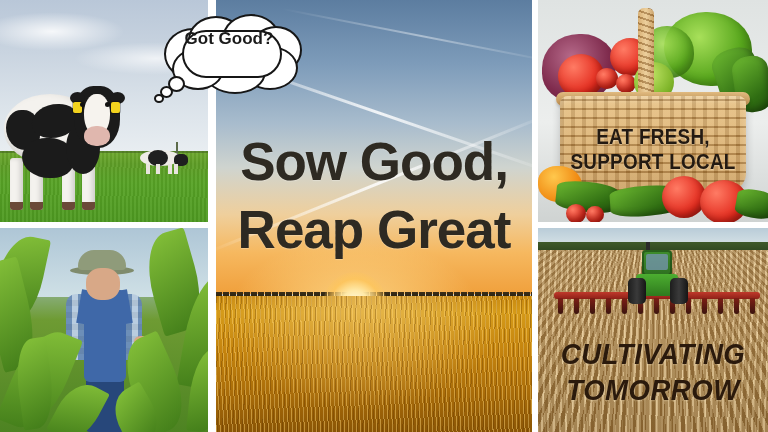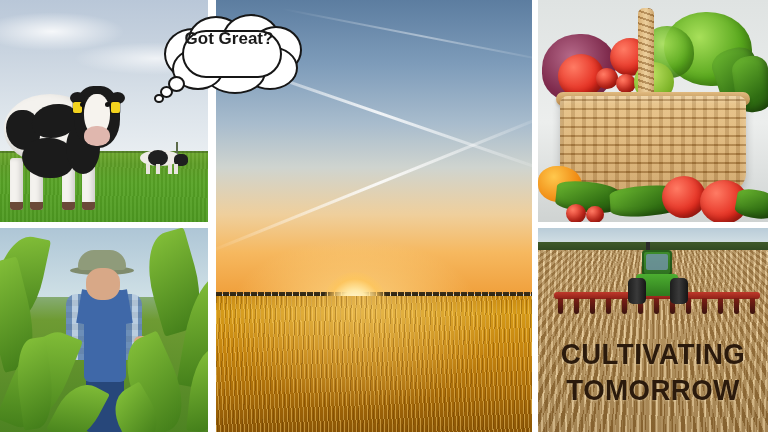--- a/index.html
+++ b/index.html
@@ -146,21 +146,21 @@
     border-radius:46%/24%;box-shadow:inset -3px -3px 6px rgba(0,0,0,.3);}
   .pepper{background:radial-gradient(circle at 36% 30%,#ffc84d,#f08a12 65%,#c06208);
     border-radius:44% 56% 50% 50%;}
   .greenball{background:radial-gradient(circle at 36% 30%,#c5e86a,#7fb52a 65%,#5b8c18);}
   .v-text{position:absolute;left:0;right:0;top:124px;text-align:center;z-index:6;}
   .v-line{font-size:22px;font-weight:700;line-height:25px;letter-spacing:.3px;
     color:#231a12;font-stretch:condensed;transform:scaleX(.86);
     text-shadow:0 1px 1px rgba(255,245,220,.45);}
 
   
-  #p-tractor{left:538px;top:228px;width:230px;height:204px;}
+  #p-tractor{left:538px;top:228px;width:230px;height:204px;font-style:italic;}
   .t-sky{position:absolute;left:0;right:0;top:0;height:9%;
     background:linear-gradient(#b9ccd8,#d6e2e6);}
   .t-tree{position:absolute;left:0;right:0;top:7%;height:5%;
     background:linear-gradient(#3f5a2a,#2f4620);}
   .t-field{position:absolute;left:0;right:0;top:11%;bottom:0;
     background:linear-gradient(#c9a268 0%,#c09a60 30%,#b8handle 0%,#b08a52 70%,#a07c46 100%);
     background:linear-gradient(#cda871 0%,#c49c62 35%,#b28c52 72%,#a27c44 100%);}
   .t-field:after{content:"";position:absolute;inset:0;
     background:
       repeating-linear-gradient(93deg,rgba(255,235,195,.40) 0 2px,rgba(110,75,30,.28) 2px 6px),
@@ -285,20 +285,24 @@
 
   <div class="panel" id="p-center">
     <div class="c-sky"></div>
     <div class="contrail ct1"></div>
     <div class="contrail ct2"></div>
     <div class="contrail ct3"></div>
     <div class="c-glow"></div>
     <div class="c-treeline"></div>
     <div class="c-sun"></div>
     <div class="c-field"></div>
+    <div class="c-text">
+      <div class="c-line">Sow Good,</div>
+      <div class="c-line">Reap Great</div>
+    </div>
   </div>
 
   <div class="panel" id="p-veg">
     <div class="v-bg"></div>
     <div class="veg lettuce-red" style="left:4px;top:34px;width:74px;height:68px;"></div>
     <div class="veg lettuce" style="left:126px;top:12px;width:88px;height:74px;"></div>
     <div class="veg lettuce" style="left:104px;top:26px;width:52px;height:52px;opacity:.9"></div>
     <div class="veg cuke" style="left:178px;top:48px;width:44px;height:58px;transform:rotate(-18deg)"></div>
     <div class="veg cuke" style="left:196px;top:56px;width:36px;height:56px;transform:rotate(-8deg)"></div>
     <div class="veg tomato" style="left:20px;top:54px;width:46px;height:44px;"></div>
@@ -310,20 +314,24 @@
     <div class="v-rim"></div>
     <div class="v-basket"></div>
     <div class="veg pepper" style="left:0px;top:166px;width:44px;height:36px;"></div>
     <div class="veg cuke" style="left:18px;top:182px;width:62px;height:30px;transform:rotate(6deg)"></div>
     <div class="veg cuke" style="left:72px;top:186px;width:70px;height:30px;transform:rotate(-4deg)"></div>
     <div class="veg tomato" style="left:124px;top:176px;width:44px;height:42px;"></div>
     <div class="veg tomato" style="left:162px;top:180px;width:48px;height:44px;"></div>
     <div class="veg tomato" style="left:28px;top:204px;width:20px;height:19px;"></div>
     <div class="veg tomato" style="left:48px;top:206px;width:18px;height:17px;"></div>
     <div class="veg cuke" style="left:198px;top:190px;width:38px;height:28px;transform:rotate(10deg)"></div>
+    <div class="v-text">
+      <div class="v-line">EAT FRESH,</div>
+      <div class="v-line">SUPPORT LOCAL</div>
+    </div>
   </div>
 
   <div class="panel" id="p-tractor">
     <div class="t-sky"></div>
     <div class="t-tree"></div>
     <div class="t-field"></div>
     <div class="t-furrow"></div>
     <div class="implement">
       <div class="imp-bar"></div>
       <div class="imp-arm" style="left:84px;"></div>
@@ -361,21 +369,21 @@
     <div class="bub-main">
       <div class="blob" style="left:6px;top:14px;width:54px;height:48px;"></div>
       <div class="blob" style="left:30px;top:2px;width:52px;height:44px;"></div>
       <div class="blob" style="left:64px;top:0px;width:54px;height:46px;"></div>
       <div class="blob" style="left:92px;top:12px;width:48px;height:44px;"></div>
       <div class="blob" style="left:84px;top:32px;width:52px;height:40px;"></div>
       <div class="blob" style="left:46px;top:36px;width:58px;height:40px;"></div>
       <div class="blob" style="left:14px;top:34px;width:48px;height:38px;"></div>
       <div class="blob" style="left:24px;top:16px;width:96px;height:44px;border-radius:40px;"></div>
       <div class="bub-txt">
-        <div class="bub-l1">Got Great?</div>
+        <div class="bub-l1">Got Good?</div>
       </div>
     </div>
     <div class="dot d1"></div>
     <div class="dot d2"></div>
     <div class="dot d3"></div>
   </div>
 
 </div>
 
 </body></html>

